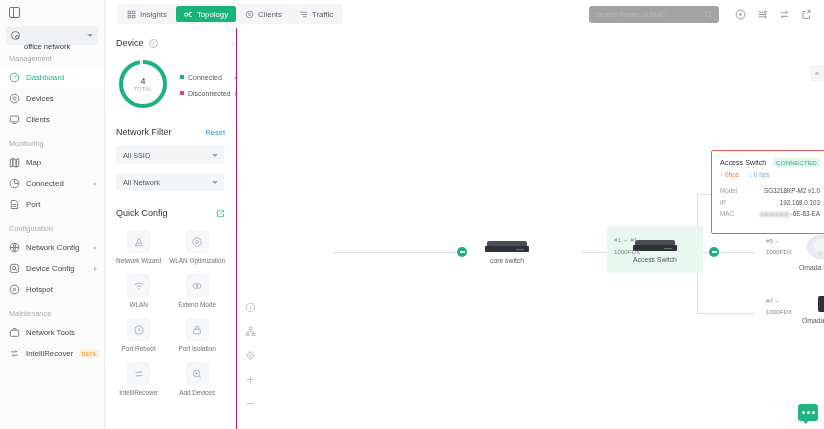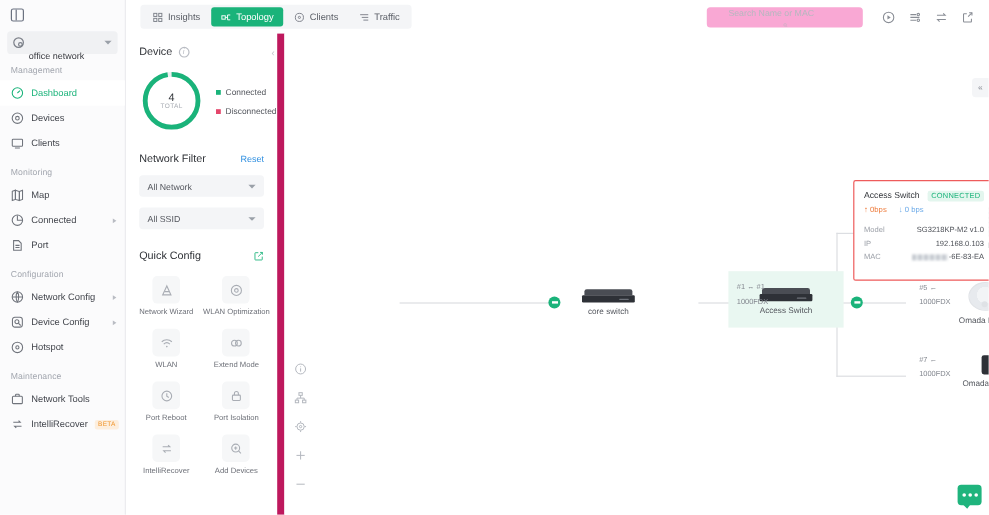--- a/index.html
+++ b/index.html
@@ -65,38 +65,38 @@
   .tab {
     display: flex; align-items: center; gap: 4px;
     padding: 0 8px; height: 16px; border-radius: 2.5px;
     font-size: 7.8px; color: #5a5e66; cursor: pointer; white-space: nowrap;
   }
   .tab.active { background: #1ab37a; color: #fff; }
   .tab svg { width: 9px; height: 9px; display:block; }
   .spacer { flex: 1; }
 
   .search {
-    width: 130px; height: 17px; background: #f9a8d4; border-radius: 3px;
-    display: flex; align-items: center; padding: 0 6px; gap: 4px; flex-direction: column;
+    width: 130px; height: 17px; background: #a3a3a3; border-radius: 3px;
+    display: flex; align-items: center; padding: 0 6px; gap: 4px;
   }
   .search input {
     flex: 1; border: none; background: transparent; outline: none;
     font-size: 7.3px; color: #4a4d53; font-family: inherit; min-width:0;
   }
   .search input::placeholder { color: #b5b8bf; }
 
   .top-icons { display: flex; align-items: center; gap: 11px; padding-left: 6px; padding-right:4px;}
   .top-icons svg { width: 11px; height: 11px; display:block; cursor: pointer; }
 
   .body { flex: 1; display: flex; position: relative; min-height:0;}
 
   
   .lpanel {
     width: 132px; flex: 0 0 132px; background: #fff;
-    border-right: 6px solid #be185d;
+    border-right: 1px solid #be185d;
     padding: 10px 11px 0 11px; position: relative;
     overflow: hidden;
   }
   .lp-head { display: flex; align-items: center; gap: 5px; font-size: 9px; color: #2f3237; }
   .info-c {
     width: 9px; height: 9px; border-radius: 50%; border: 1px solid #b9bcc3;
     color: #b9bcc3; font-size: 6.5px; line-height: 7.5px; text-align: center; font-style: italic;
   }
   .collapse-handle {
     position: absolute; right: 2px; top: 12px;
@@ -455,25 +455,25 @@
               <span class="lval">0</span>
             </div>
           </div>
         </div>
 
         <div class="sec-head">
           <span>Network Filter</span>
           <span class="reset">Reset</span>
         </div>
         <div class="dropdown">
+          <span class="dv">All SSID</span>
+          <span class="chev"></span>
+        </div>
+        <div class="dropdown">
           <span class="dv">All Network</span>
-          <span class="chev"></span>
-        </div>
-        <div class="dropdown">
-          <span class="dv">All SSID</span>
           <span class="chev"></span>
         </div>
 
         <div class="sec-head" style="margin-top:17px">
           <span>Quick Config</span>
           <span class="pen">
             <svg viewBox="0 0 16 16" fill="none" stroke="#1ab37a" stroke-width="1.3">
                 <path d="M13.4 8.6v4.2a.8.8 0 01-.8.8H3.4a.8.8 0 01-.8-.8V3.6a.8.8 0 01.8-.8h4.2"></path>
                 <path d="M10.2 2.4h3.4v3.4"></path>
                 <path d="M7.4 8.6l6.2-6.2"></path>

